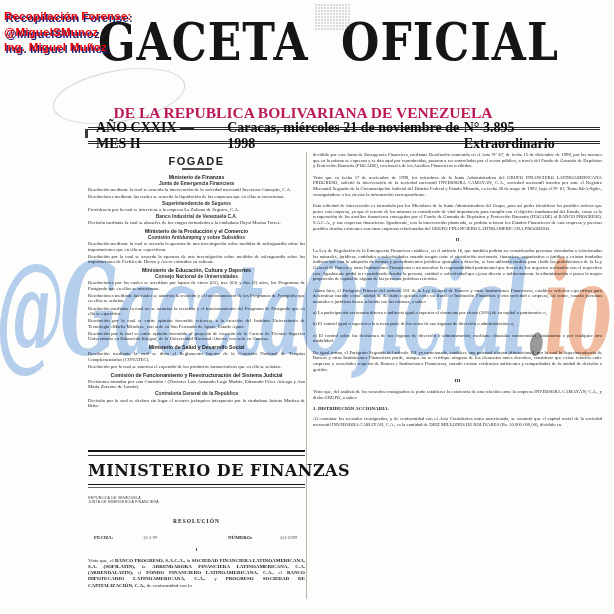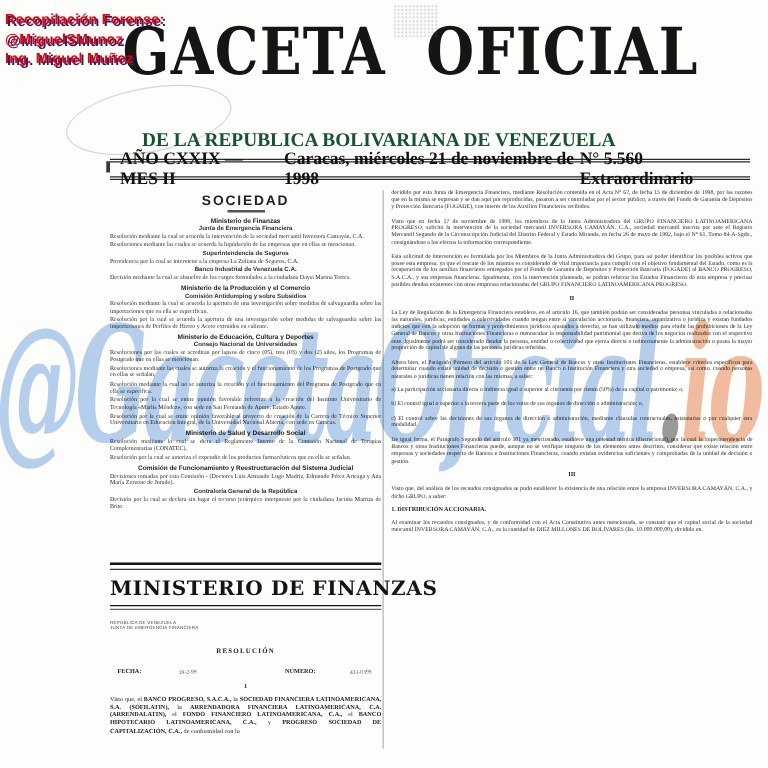--- a/index.html
+++ b/index.html
@@ -4,21 +4,21 @@
 <style>
   html,body{margin:0;padding:0;background:#ffffff;}
   .page{position:relative;width:614px;height:614px;background:#fdfdfb;overflow:hidden;
         font-family:"Liberation Serif",serif;color:#1a1a1a;}
 
   
   .masthead-title{position:absolute;left:98px;top:12px;width:410px;text-align:center;
     font-family:"DejaVu Serif",serif;font-weight:bold;font-size:44px;letter-spacing:1px;
     word-spacing:16px;color:#151515;transform:scaleY(1.18);transform-origin:top center;white-space:nowrap;}
   .masthead-sub{position:absolute;left:98px;top:104px;width:410px;text-align:center;
-    font-family:"Liberation Serif",serif;font-weight:bold;font-size:15.5px;color:#14532d;white-space:nowrap;}
+    font-family:"Liberation Serif",serif;font-weight:bold;font-size:15.5px;color:#be185d;white-space:nowrap;}
   .datebar{position:absolute;left:88px;top:127px;width:512px;height:17px;
     border-top:3px double #2a2a2a;border-bottom:3px double #2a2a2a;
     display:flex;justify-content:space-between;align-items:center;padding:1px 6px 0 8px;box-sizing:border-box;
     font-family:"Liberation Serif",serif;font-weight:bold;font-size:14px;color:#111;}
 
   
   .col-divider{position:absolute;left:306px;top:152px;width:1px;height:447px;background:#b5b5b0;}
   .col-left{position:absolute;left:88px;top:155px;width:217px;height:293px;overflow:hidden;}
   .sumario-title{font-family:"Liberation Sans",sans-serif;font-weight:bold;font-size:11px;
     letter-spacing:1.5px;text-align:center;color:#222;}
@@ -79,27 +79,27 @@
 
   <div class="artifact-ellipse"></div>
   <div class="artifact-tick"></div>
   <div class="artifact-speckle"></div>
 
   <div class="masthead-title">GACETA OFICIAL</div>
   <div class="masthead-sub">DE LA REPUBLICA BOLIVARIANA DE VENEZUELA</div>
   <div class="datebar">
     <span>AÑO CXXIX — MES II</span>
     <span>Caracas, miércoles 21 de noviembre de 1998</span>
-    <span>N° 5.560 Extraordinario</span>
+    <span>N° 3.895 Extraordinario</span>
   </div>
 
   <div class="col-divider"></div>
 
   <div class="col-left">
-    <div class="sumario-title">SOCIEDAD</div>
+    <div class="sumario-title">FOGADE</div>
     <div class="sumario-underline"></div>
     <div id="sumario-entries">
         <div class="s-m">Ministerio de Finanzas</div>
         <div class="s-o">Junta de Emergencia Financiera</div>
         <div class="s-i">Resolución mediante la cual se acuerda la intervención de la sociedad mercantil Inversora Camayán, C.A.</div>
         <div class="s-i">Resoluciones mediante las cuales se acuerda la liquidación de las empresas que en ellas se mencionan.</div>
         <div class="s-o">Superintendencia de Seguros</div>
         <div class="s-i">Providencia por la cual se interviene a la empresa La Zuliana de Seguros, C.A.</div>
         <div class="s-o">Banco Industrial de Venezuela C.A.</div>
         <div class="s-i">Decisión mediante la cual se absuelve de los cargos formulados a la ciudadana Daysi Marina Torres.</div>

